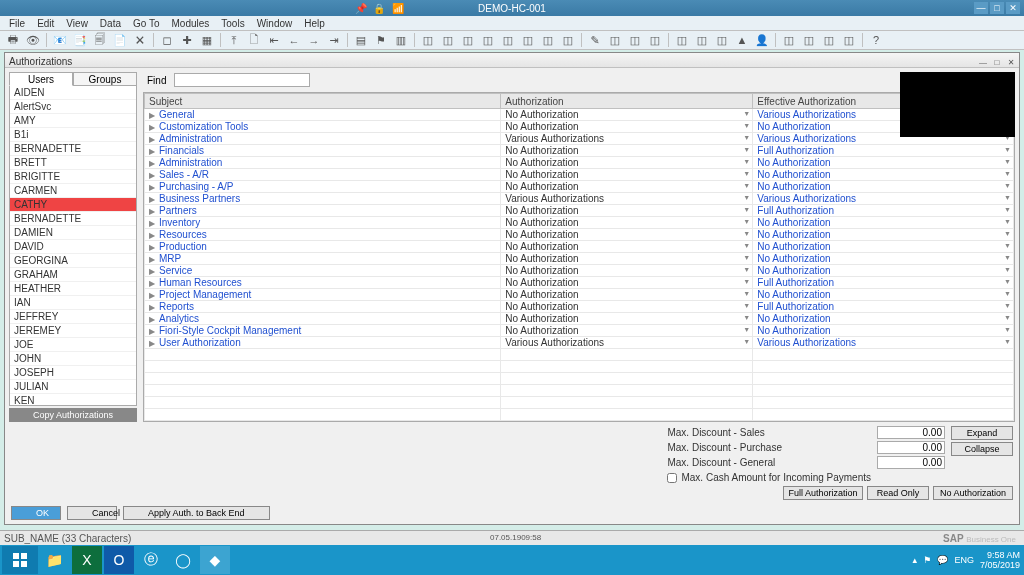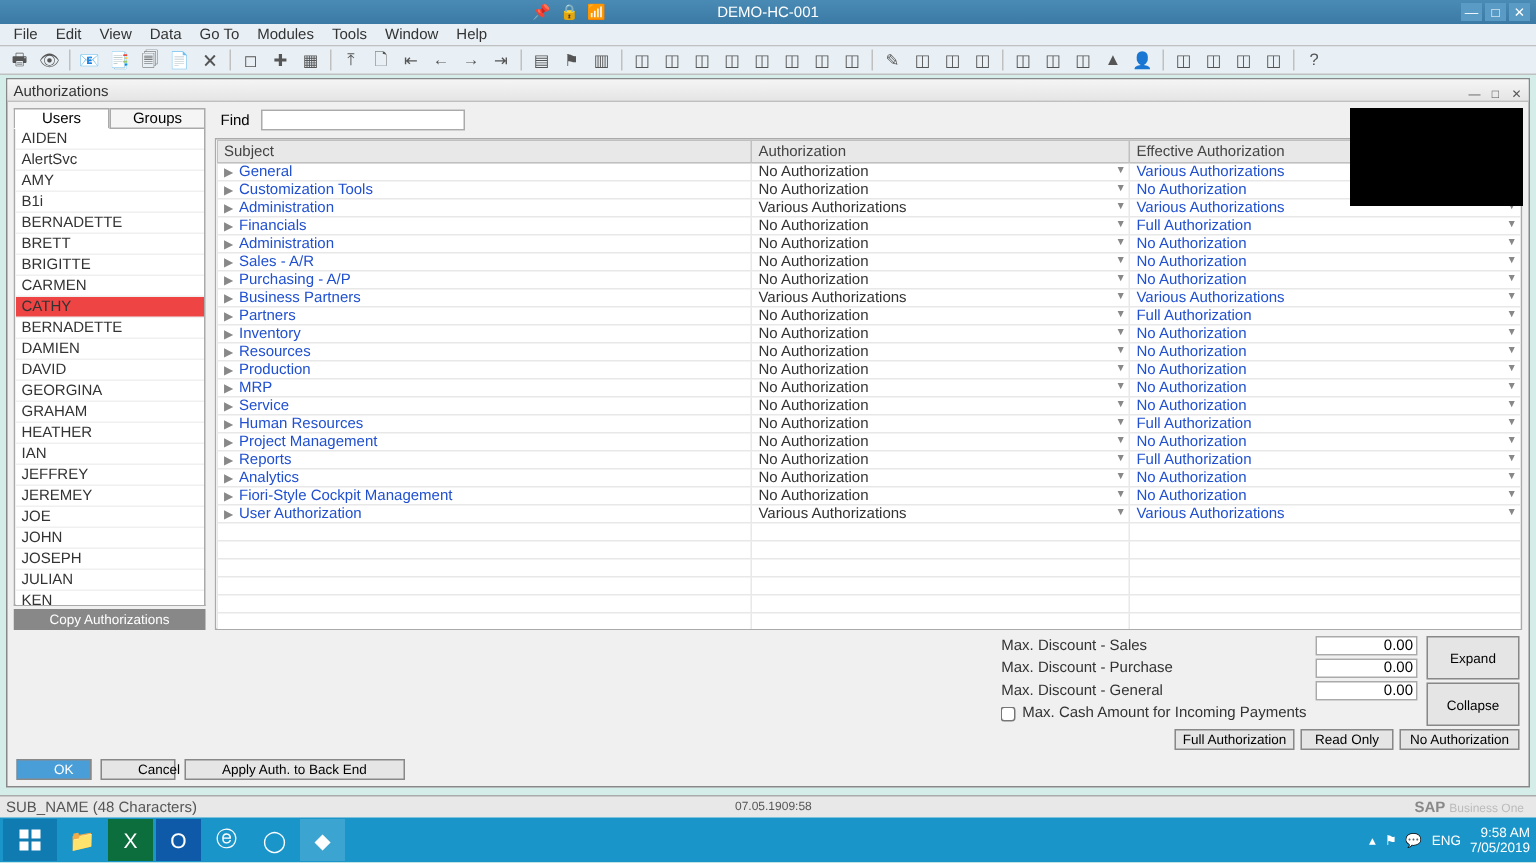--- a/index.html
+++ b/index.html
@@ -43,21 +43,21 @@
 .grid tr.empty td{height:11px}
 .logo-box{position:absolute;right:0;top:0;width:115px;height:65px;background:#000;z-index:5}
 .bottom-area{padding:4px 2px 2px 2px}
 .discounts{display:flex;justify-content:flex-end;gap:6px;margin-bottom:2px}
 .disc-labels{display:flex;flex-direction:column;gap:2px;align-items:flex-start}
 .disc-labels .lbl{font-size:10px;color:#333;height:13px;display:flex;align-items:center}
 .disc-labels .chk{display:flex;align-items:center;gap:4px}
 .disc-inputs{display:flex;flex-direction:column;gap:2px}
 .disc-inputs input{width:62px;height:11px;border:1px solid #aaa;text-align:right;font-size:10px;padding:0 2px}
 .disc-buttons{display:flex;flex-direction:column;gap:2px}
-.disc-buttons button{width:62px;height:29px;font-size:9px;border:1px solid #888;background:#e5e5e5;cursor:pointer;padding:1px}
+.disc-buttons button{width:62px;height:14px;font-size:9px;border:1px solid #888;background:#e5e5e5;cursor:pointer;padding:1px}
 .auth-buttons{display:flex;justify-content:flex-end;gap:4px;margin-top:2px}
 .auth-buttons button{width:62px;height:14px;font-size:9px;border:1px solid #888;background:#e5e5e5;cursor:pointer;padding:0}
 .main-buttons{display:flex;gap:6px;margin-top:4px;padding:0 2px}
 .main-buttons button{height:14px;font-size:9px;border:1px solid #888;cursor:pointer;padding:0 24px}
 .btn-ok{background:#4a9ed8;color:#fff;border-color:#3a8ec8;width:48px}
 .btn-cancel{background:#e5e5e5;width:48px}
 .btn-apply{background:#e5e5e5}
 .statusbar{height:14px;background:#e8e8e8;border-top:1px solid #aaa;display:flex;align-items:center;padding:0 4px;font-size:10px;color:#555;position:relative}
 .statusbar .sb-center{position:absolute;left:490px;display:flex;font-size:8px;line-height:8px}
 .sap-logo{position:absolute;right:8px;font-family:Arial;font-weight:bold;font-size:10px;color:#888}
@@ -386,21 +386,21 @@
           </div>
         </div>
         <div class="main-buttons">
           <button class="btn-ok">OK</button>
           <button class="btn-cancel">Cancel</button>
           <button class="btn-apply">Apply Auth. to Back End</button>
         </div>
       </div>
     </div>
     <div class="statusbar" style="position:absolute;bottom:30px;left:0;right:0">
-      <span>SUB_NAME (48 Characters)</span>
+      <span>SUB_NAME (33 Characters)</span>
       <div class="sb-center">
         <span>07.05.19</span>
         <span>09:58</span>
       </div>
       <span class="sap-logo">SAP <span style="font-weight:normal;color:#bbb;font-size:8px">Business One</span></span>
     </div>
     <div class="taskbar" style="position:absolute;bottom:0;left:0;right:0">
       <div class="start">
         <svg width="16" height="16" viewBox="0 0 16 16">
             <rect x="1" y="1" width="6" height="6" fill="#fff"></rect>

